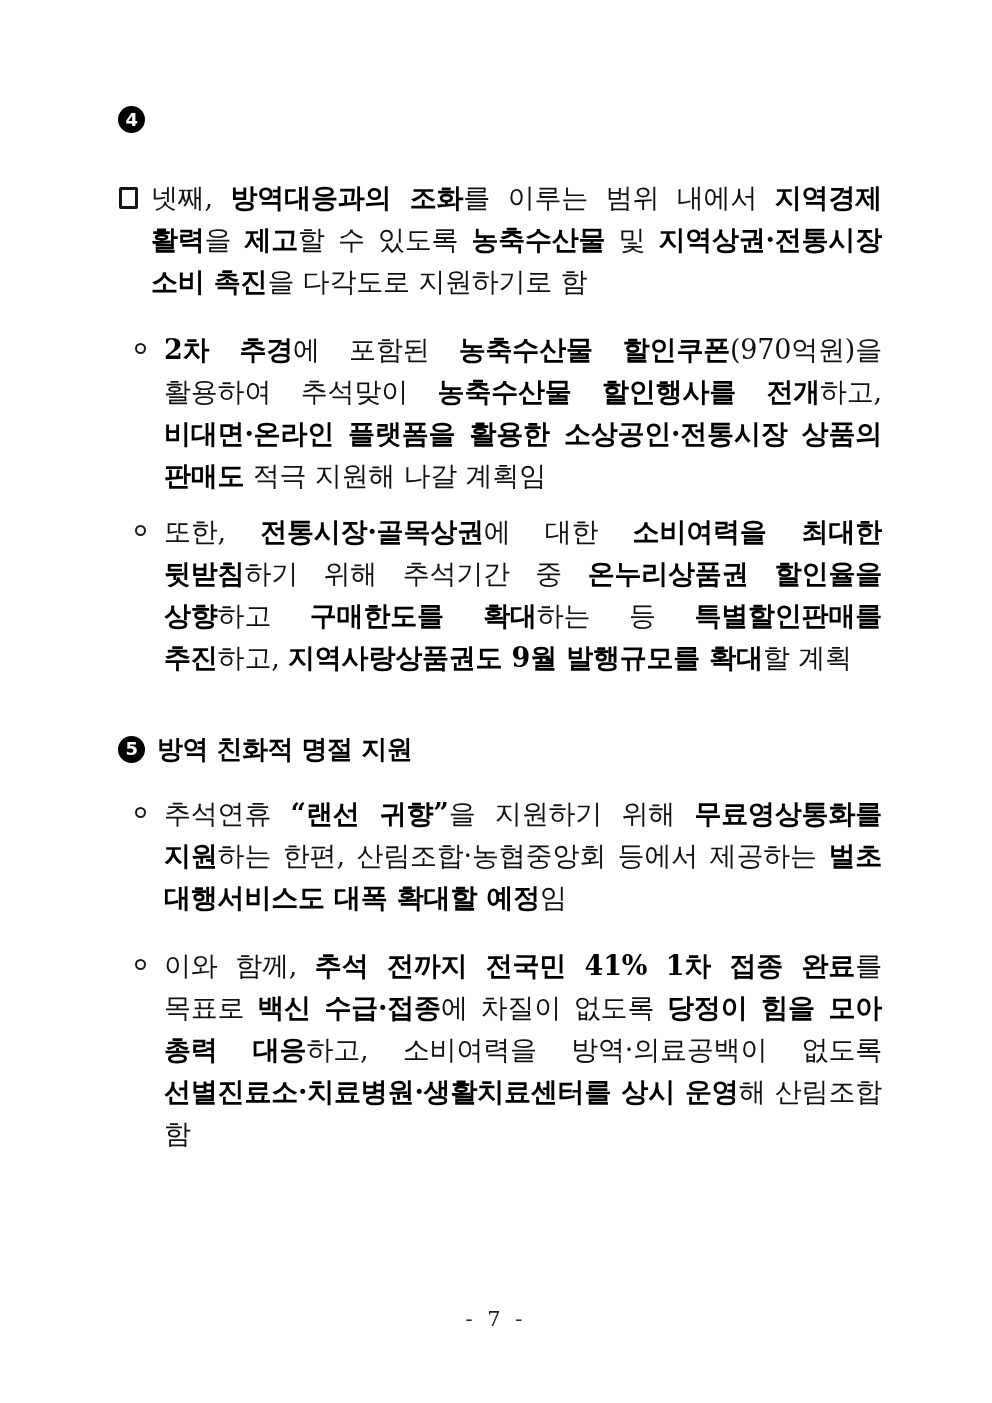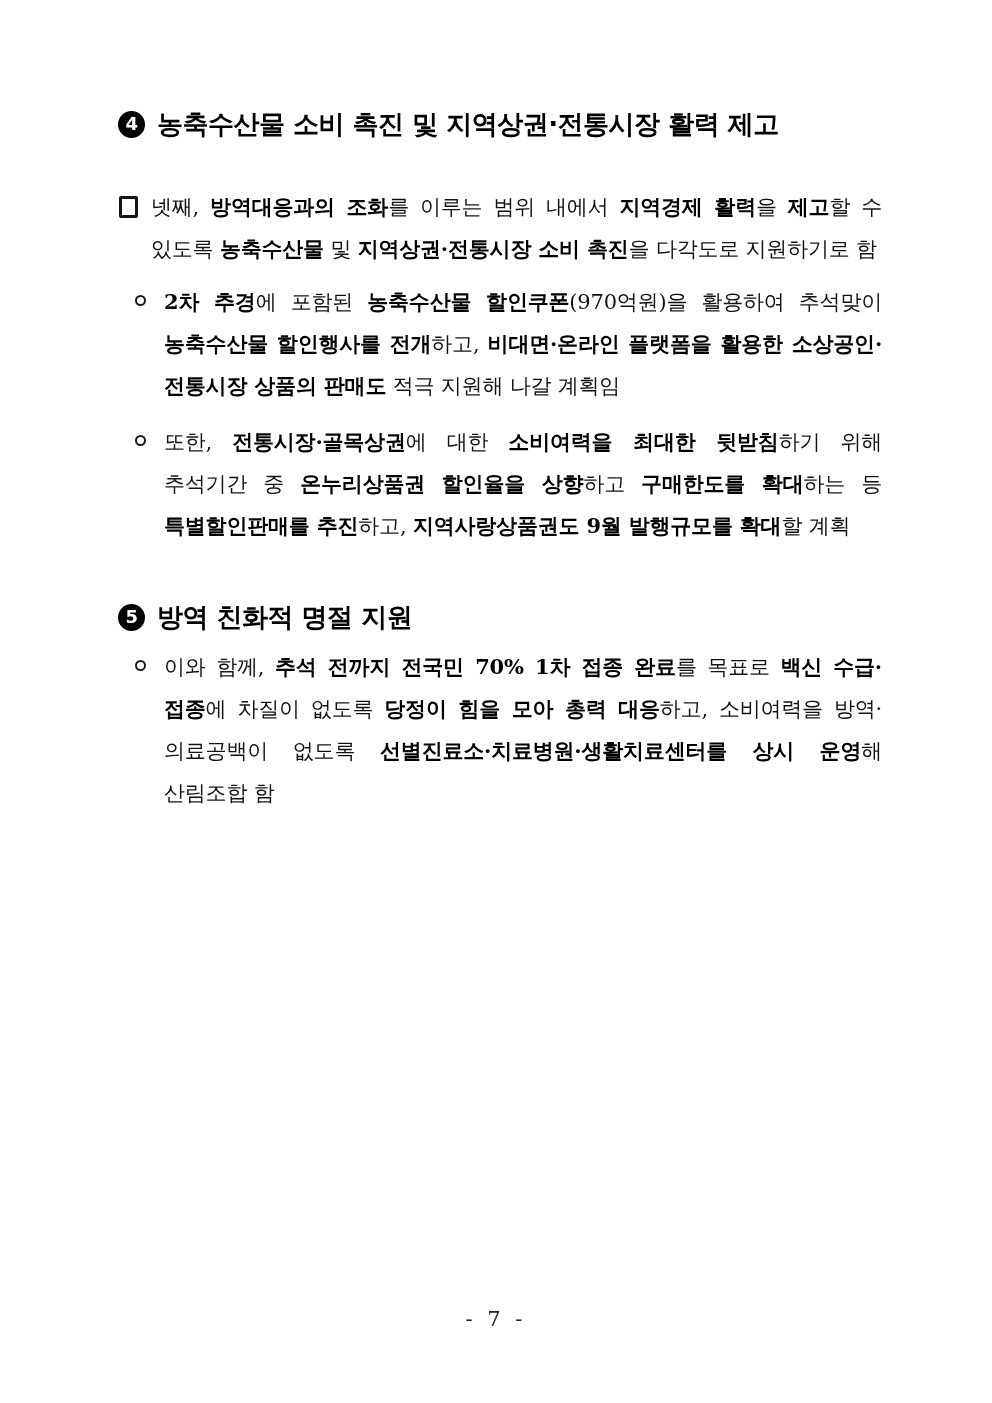--- a/index.html
+++ b/index.html
@@ -44,21 +44,21 @@
     background: #000000;
     color: #ffffff;
     font-size: 18px;
     font-weight: bold;
     font-family: "DejaVu Sans", "Liberation Sans", sans-serif;
   }
 
   
   .para {
     position: relative;
-    font-size: 21px;
+    font-size: 27px;
     line-height: 42px;
     text-align: justify;
     word-break: keep-all;
     letter-spacing: -0.2px;
   }
   .para b { font-weight: bold; color: #000; }
 
   
   .p-square {
     margin-top: 44px;
@@ -71,21 +71,21 @@
     width: 13px;
     height: 16px;
     border: 3px solid #141414;
     border-radius: 2px;
     box-sizing: content-box;
     background: #ffffff;
   }
 
   
   .p-circle {
-    margin-top: 11px;
+    margin-top: 26px;
     margin-left: 17px;
     padding-left: 29px;
   }
   .ci-bullet {
     position: absolute;
     left: 0px;
     top: 14px;
     width: 11px;
     height: 11px;
     border: 2px solid #1a1a1a;
@@ -108,21 +108,20 @@
     font-family: "DejaVu Serif", "Liberation Serif", serif;
   }
 </style>
 </head>
 <body>
 
 <div class="page">
 
   <div class="sec-heading">
     <span class="circle-num">4</span>
-    <span>농축수산물 소비 촉진 및 지역상권·전통시장 활력 제고</span>
   </div>
 
   <div class="para p-square">
     <span class="sq-bullet"></span>
     <span><span>넷째, </span><b>방역대응과의 조화</b><span>를 이루는 범위 내에서 </span><b>지역경제 활력</b><span>을 </span><b>제고</b><span>할 수 있도록 </span><b>농축수산물</b><span> 및 </span><b>지역상권·전통시장 소비 촉진</b><span>을 다각도로 지원하기로 함</span></span>
   </div>
 
   <div class="para p-circle">
     <span class="ci-bullet"></span>
     <span><b>2차 추경</b><span>에 포함된 </span><b>농축수산물 할인쿠폰</b><span>(970억원)을 활용하여 추석맞이 </span><b>농축수산물 할인행사를 전개</b><span>하고, </span><b>비대면·온라인 플랫폼을 활용한 소상공인·전통시장 상품의 판매도</b><span> 적극 지원해 나갈 계획임</span></span>
@@ -132,21 +131,25 @@
     <span class="ci-bullet"></span>
     <span><span>또한, </span><b>전통시장·골목상권</b><span>에 대한 </span><b>소비여력을 최대한 뒷받침</b><span>하기 위해 추석기간 중 </span><b>온누리상품권 할인율을 상향</b><span>하고 </span><b>구매한도를 확대</b><span>하는 등 </span><b>특별할인판매를 추진</b><span>하고, </span><b>지역사랑상품권도 9월 발행규모를 확대</b><span>할 계획</span></span>
   </div>
 
   <div class="sec-heading second">
     <span class="circle-num">5</span>
     <span>방역 친화적 명절 지원</span>
   </div>
 
 
+  <div class="para p-circle">
+    <span class="ci-bullet"></span>
+    <span><span>추석연휴 </span><b>“랜선 귀향”</b><span>을 지원하기 위해 </span><b>무료영상통화를 지원</b><span>하는 한편, 산림조합·농협중앙회 등에서 제공하는 </span><b>벌초 대행서비스도 대폭 확대할 예정</b><span>임</span></span>
+  </div>
 
   <div class="para p-circle">
     <span class="ci-bullet"></span>
-    <span><span>이와 함께, </span><b>추석 전까지 전국민 70% 1차 접종 완료</b><span>를 목표로 </span><b>백신 수급·접종</b><span>에 차질이 없도록 </span><b>당정이 힘을 모아 총력 대응</b><span>하고, 소비여력을 방역·의료공백이 없도록 </span><b>선별진료소·치료병원·생활치료센터를 상시 운영</b><span>해 산림조합 함</span></span>
+    <span><span>이와 함께, </span><b>추석 전까지 전국민 41% 1차 접종 완료</b><span>를 목표로 </span><b>백신 수급·접종</b><span>에 차질이 없도록 </span><b>당정이 힘을 모아 총력 대응</b><span>하고, 소비여력을 방역·의료공백이 없도록 </span><b>선별진료소·치료병원·생활치료센터를 상시 운영</b><span>해 산림조합 함</span></span>
   </div>
 
   <div class="page-footer">- 7 -</div>
 
 </div>
 
 </body></html>

